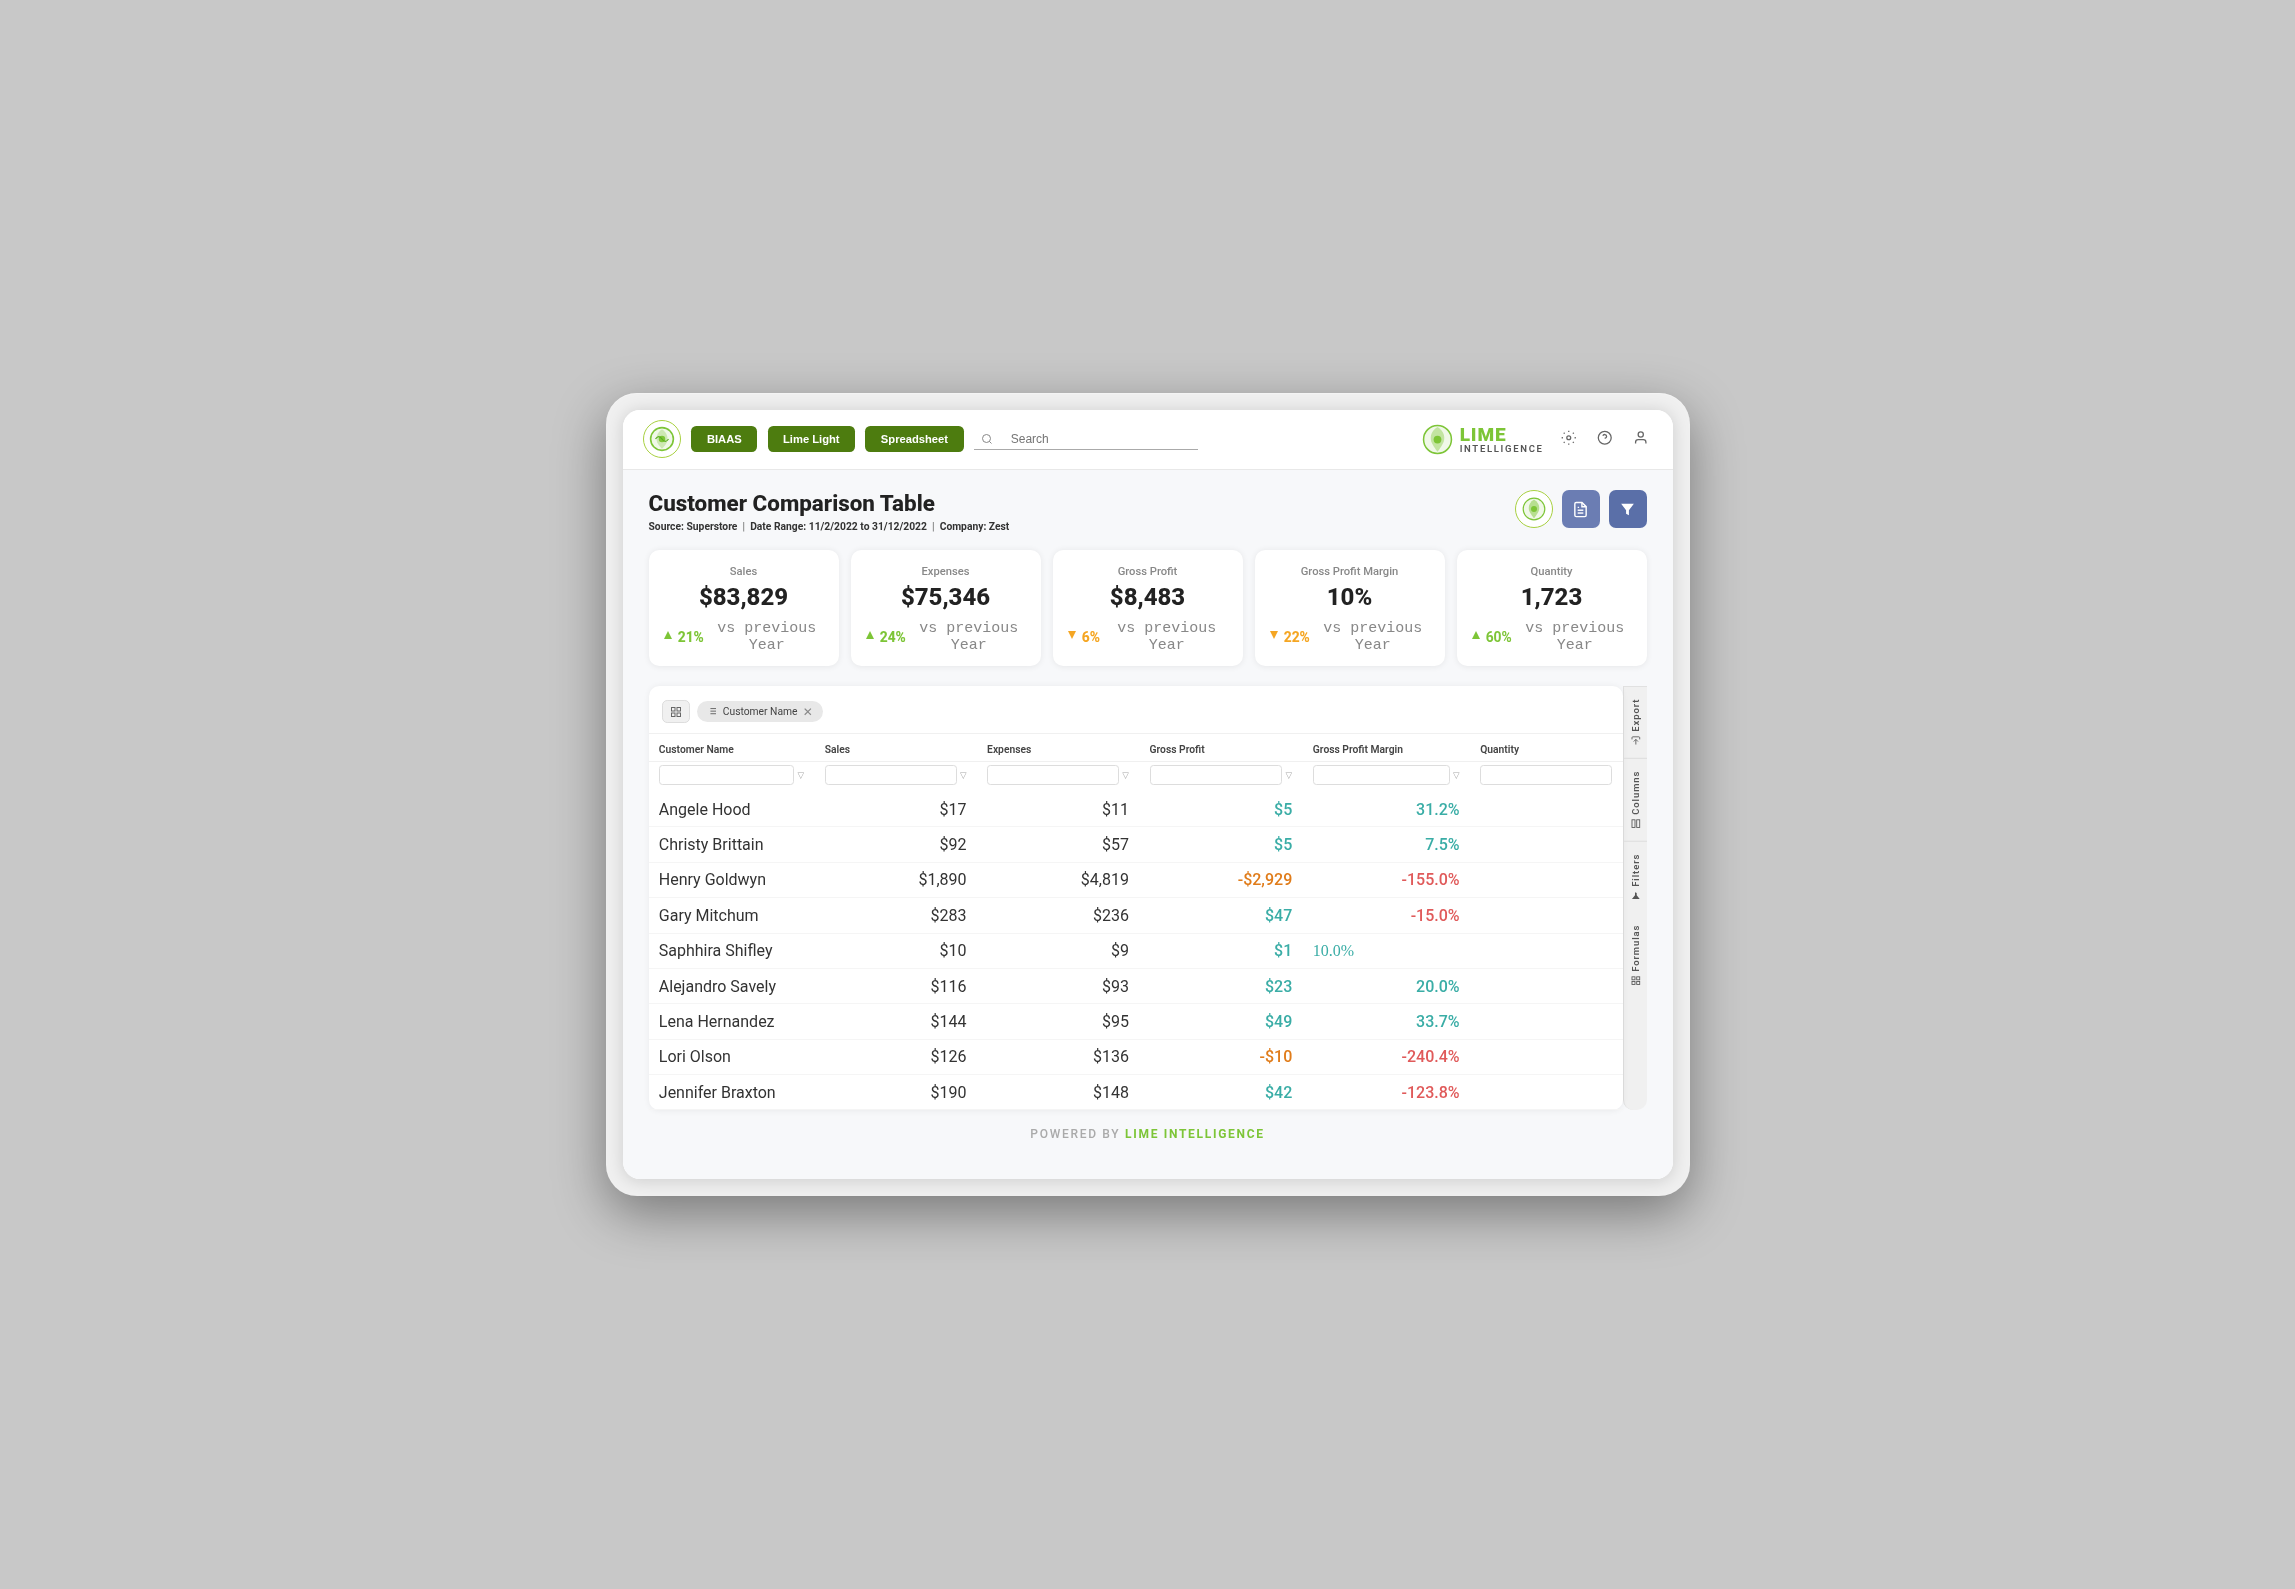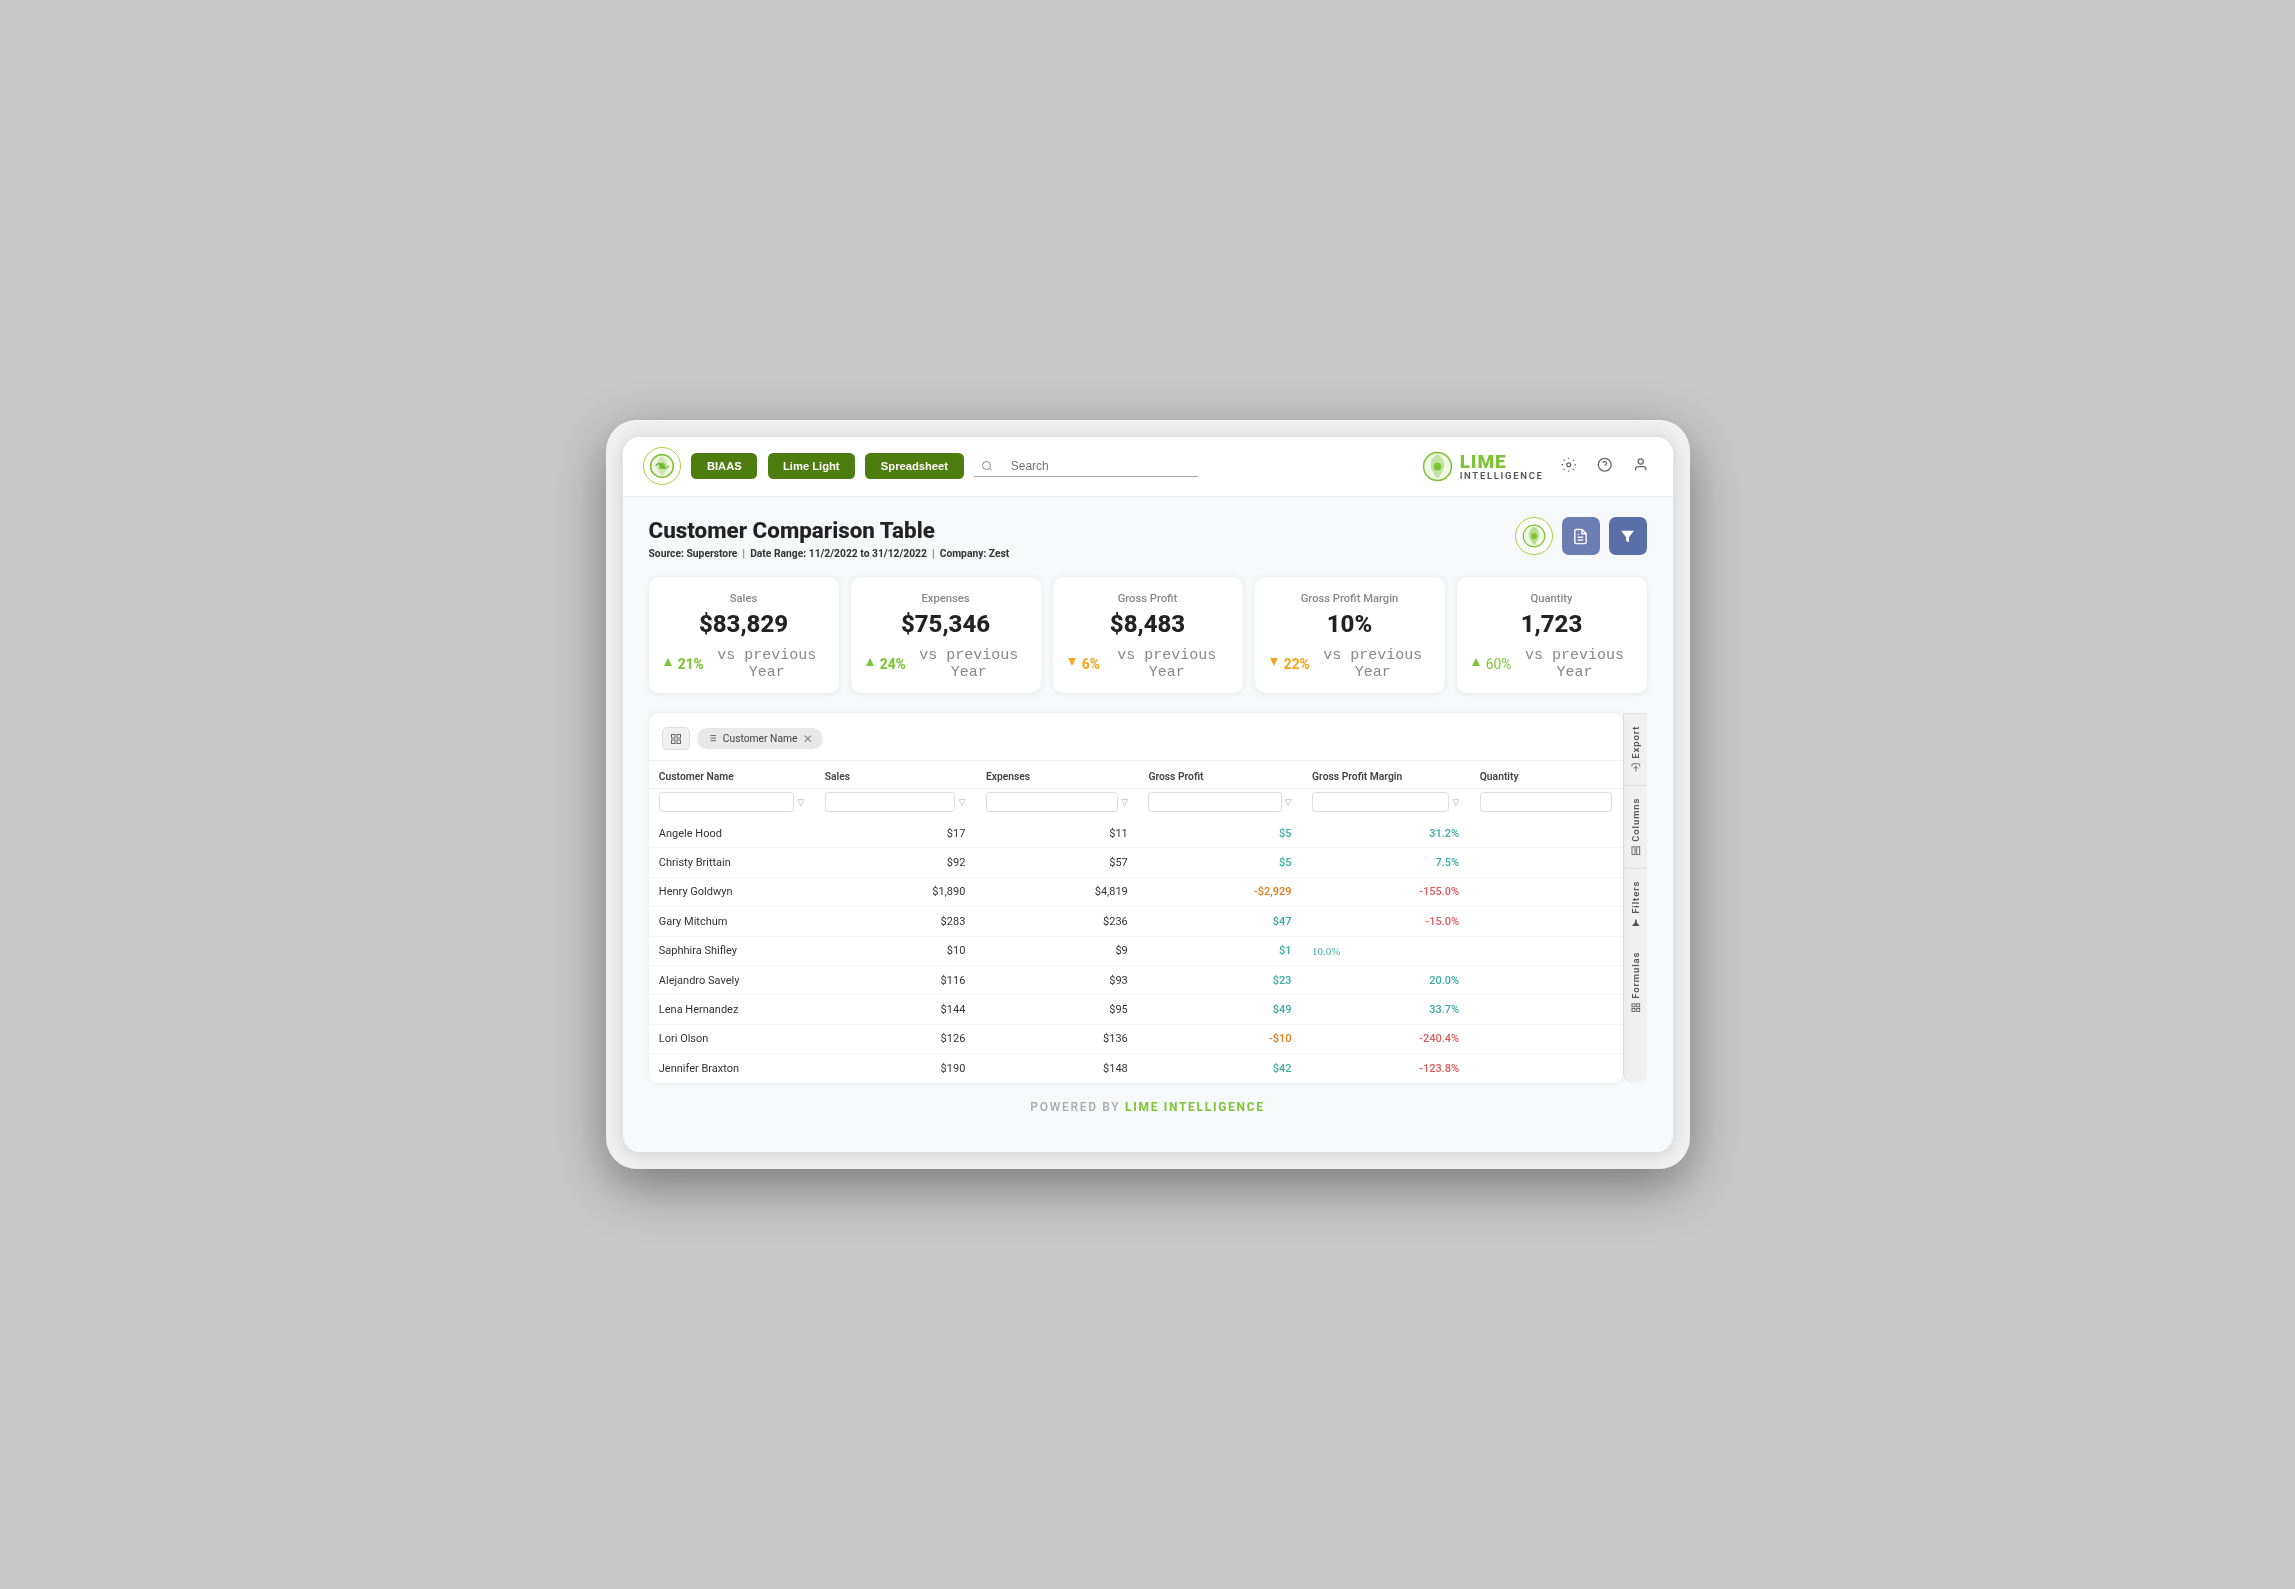--- a/index.html
+++ b/index.html
@@ -302,21 +302,21 @@
     }
     .filter-cell input { flex: 1; }
     .filter-arrow { color: #aaa; font-size: 8.6px; cursor: pointer; }
 
     tbody tr {
       border-bottom: 0.9px solid #f5f5f5;
     }
     tbody td {
       padding: 7.7px 10.3px;
       color: #333;
-      font-size: 11px;
+      font-size: 16px;
     }
     .td-teal { color: #3aada6; font-weight: 500; }
     .td-orange { color: #e07c1a; font-weight: 500; }
     .td-teal-pct { color: #3aada6; font-weight: 500; }
     .td-red-pct { color: #e05a5a; font-weight: 500; }
 
     
     .footer {
       text-align: center;
       padding: 17px;
@@ -503,21 +503,21 @@
         <span class="kpi-vs">vs previous Year</span>
       </div>
     </div>
           <div class="kpi-card">
       <div class="kpi-label">Quantity</div>
       <div class="kpi-value">1,723</div>
       <div class="kpi-change up">
         <span class="arrow"><svg width="12" height="12" viewBox="0 0 24 24" fill="#7dc537">
                   <polygon points="12,4 20,20 4,20"></polygon>
                 </svg></span>
-        <span style="color:#7dc537;font-weight:400;font-size:13.8px;text-align:right;">60%</span>
+        <span style="color:#7dc537;font-weight:700;font-size:13.8px;text-align:right;">60%</span>
         <span class="kpi-vs">vs previous Year</span>
       </div>
     </div>
         </div>
 
       <div class="table-with-side">
         <div class="table-section" style="flex:1;">
           <div class="table-toolbar">
             <div class="toolbar-icon-btn">
               <svg width="12" height="12" viewBox="0 0 24 24" fill="none" stroke="#666" stroke-width="2">

